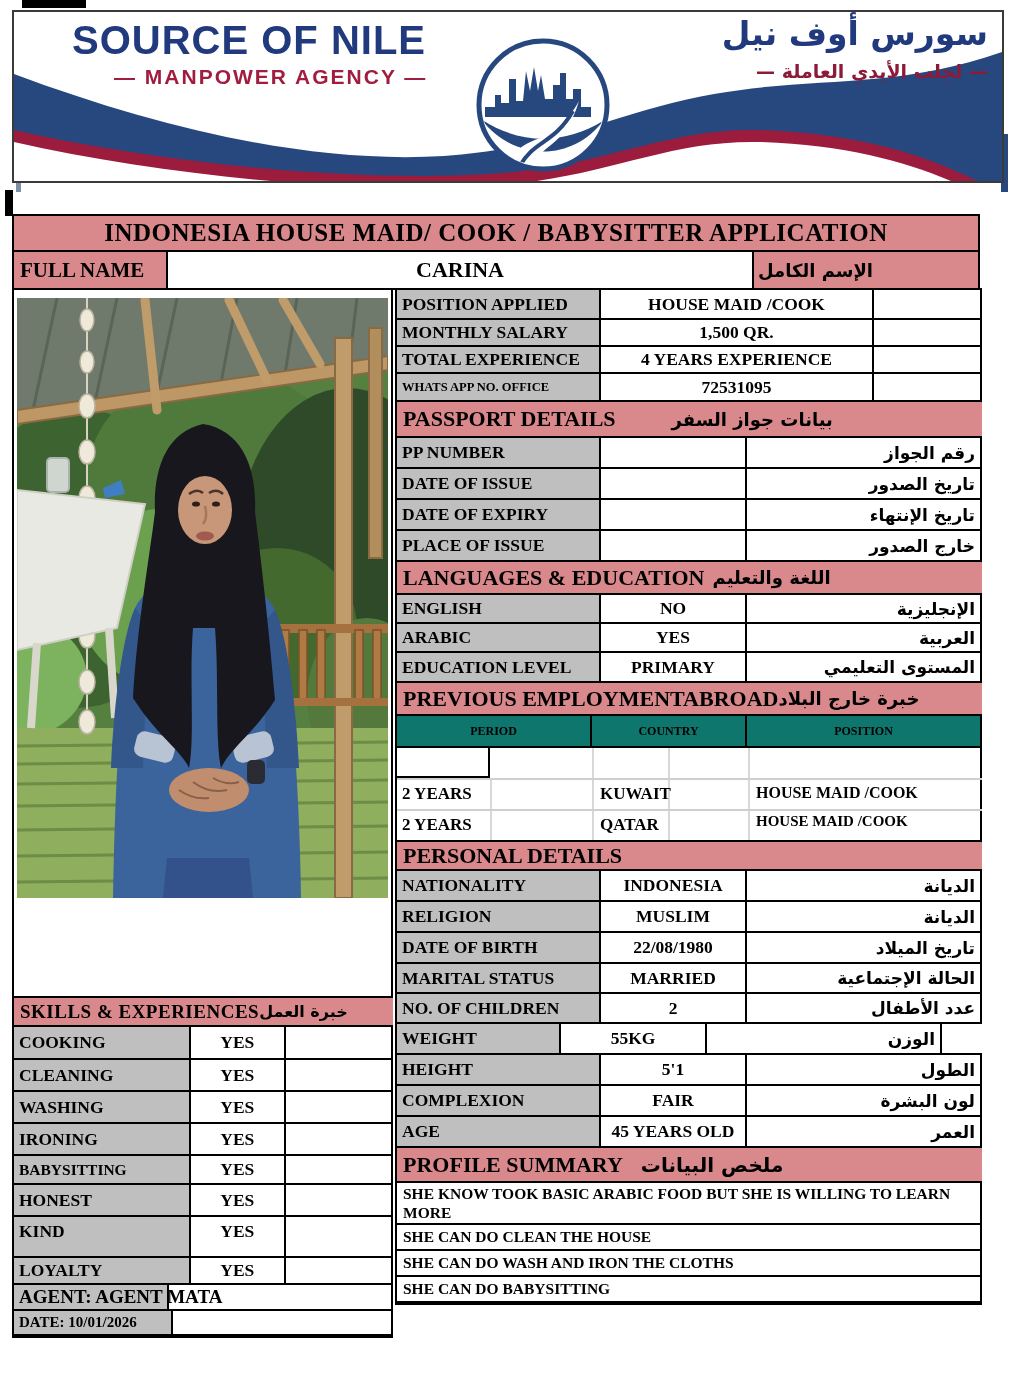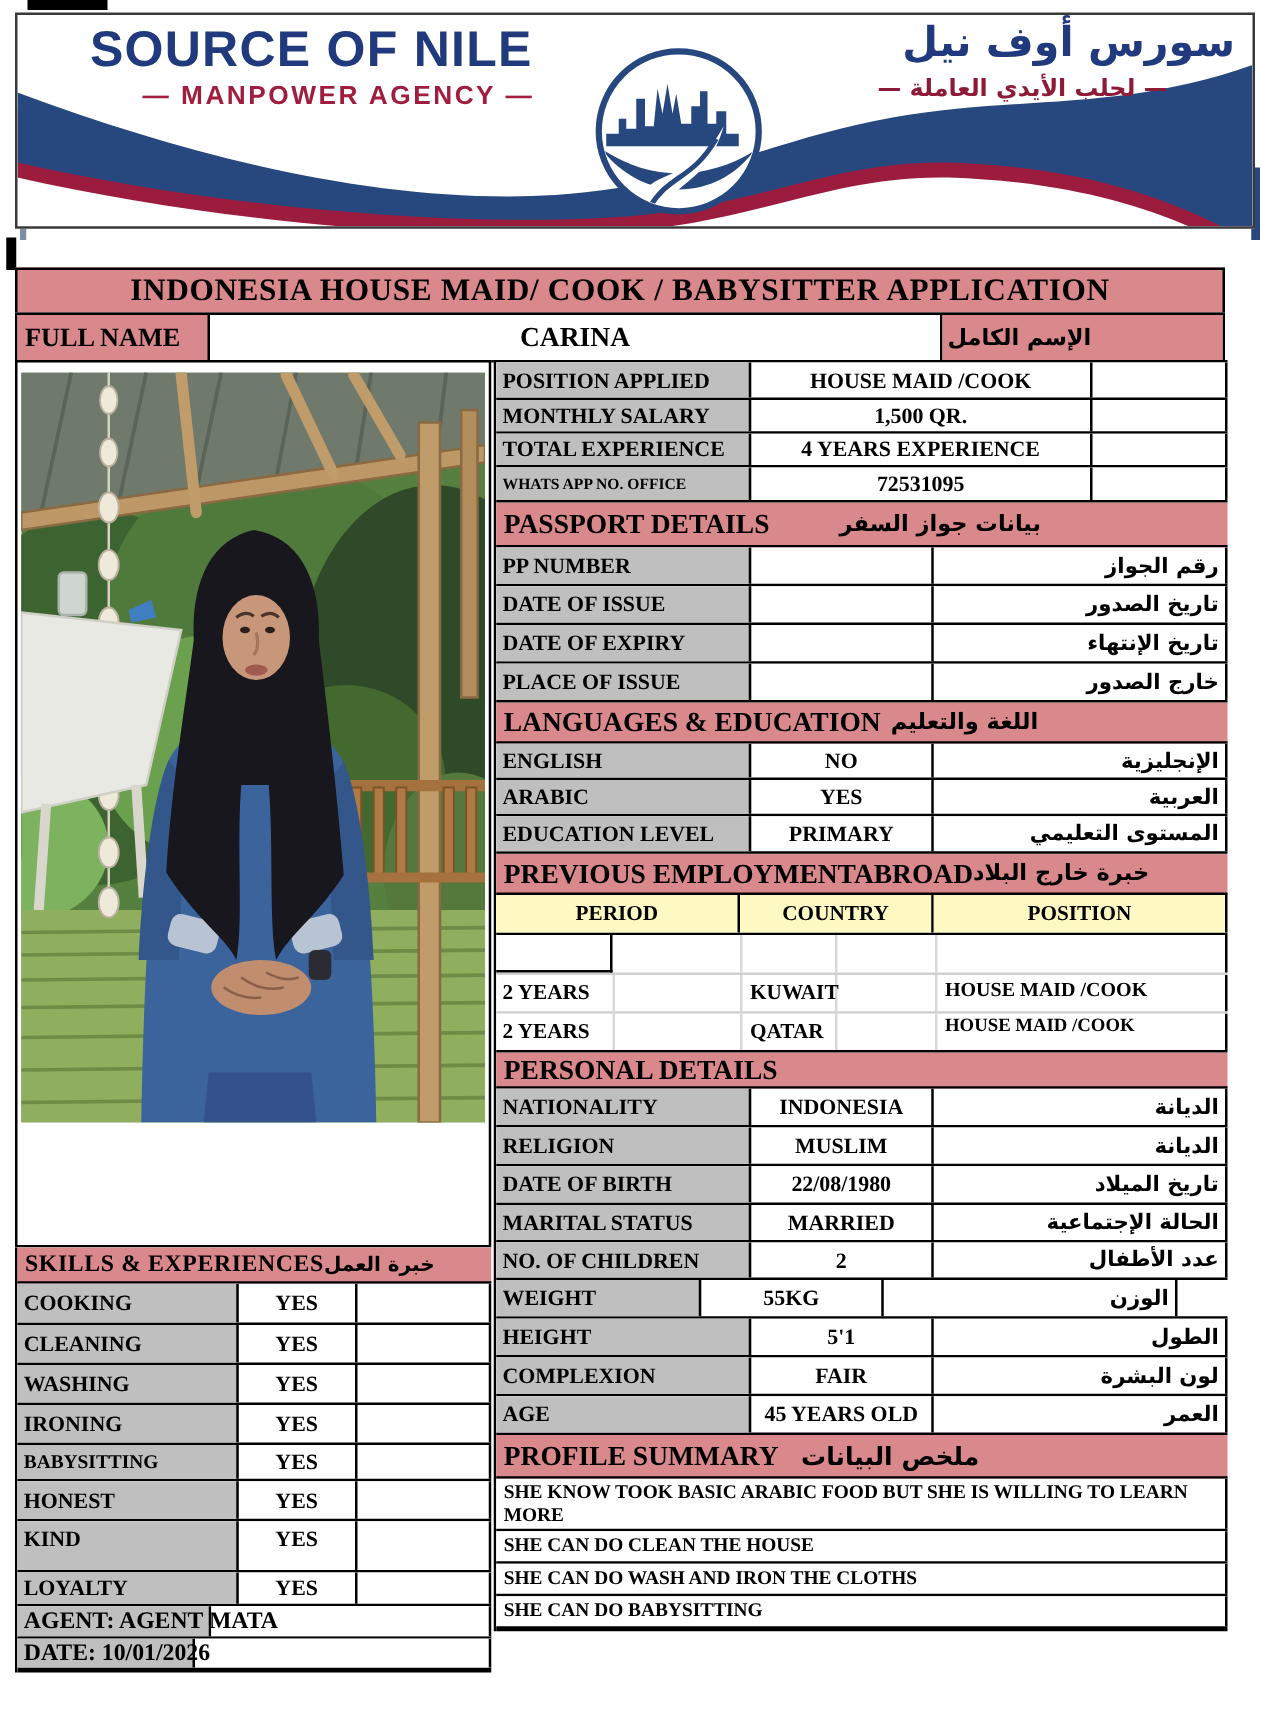--- a/index.html
+++ b/index.html
@@ -7,21 +7,21 @@
         font-family:"Liberation Serif",serif;color:#000;}
   
   .hdrbox{position:absolute;left:12px;top:10px;width:992px;height:173px;background:#fff;
           border:2px solid #3a3a3a;box-sizing:border-box;overflow:hidden;}
   .agency-en{position:absolute;left:58px;top:6px;font-family:"Liberation Sans",sans-serif;
              font-weight:bold;font-size:40px;letter-spacing:1px;color:#203a7d;}
   .agency-en-sub{position:absolute;left:100px;top:53px;font-family:"Liberation Sans",sans-serif;
              font-weight:bold;font-size:21px;letter-spacing:2px;color:#a01d3f;}
   .agency-ar{position:absolute;right:14px;top:2px;width:360px;text-align:right;direction:rtl;
              font-family:"DejaVu Sans",sans-serif;font-weight:bold;font-size:33px;color:#203a7d;}
-  .agency-ar-sub{position:absolute;right:14px;top:48px;width:340px;text-align:center;direction:rtl;
+  .agency-ar-sub{position:absolute;right:14px;top:48px;width:340px;text-align:right;direction:rtl;
              font-family:"DejaVu Sans",sans-serif;font-weight:bold;font-size:19px;color:#8d1b38;}
   .wave{position:absolute;left:0;top:0;width:988px;height:169px;}
   .emblem{position:absolute;left:462px;top:26px;width:134px;height:134px;}
   .corner-strip{position:absolute;left:22px;top:0;width:64px;height:8px;background:#000;}
   .side-tick-gray{position:absolute;left:16px;top:166px;width:5px;height:26px;background:#7d8fa6;}
   .side-tick-black{position:absolute;left:5px;top:190px;width:8px;height:26px;background:#000;}
   .right-sliver{position:absolute;left:1001px;top:134px;width:7px;height:58px;background:#27477f;}
   
   .title-row{position:absolute;left:12px;top:214px;width:968px;height:38px;background:#d9898b;
              border:2px solid #000;box-sizing:border-box;display:flex;align-items:center;justify-content:center;
@@ -48,21 +48,21 @@
         font-weight:bold;font-size:17.5px;overflow:visible;}
   .lab{background:#bfbfbf;padding-left:5px;}
   .val{justify-content:center;text-align:center;}
   .arc{justify-content:flex-end;padding-right:5px;font-size:17px;font-family:"DejaVu Sans",sans-serif;}
   .arc span{direction:rtl;unicode-bidi:embed;white-space:nowrap;}
   .small-lab{font-size:12.5px;}
   .hdr-row{display:flex;align-items:center;border-bottom:2px solid #000;box-sizing:border-box;
            background:#d9898b;padding-left:6px;font-weight:bold;}
   .hdr-en{font-size:22px;}
   .hdr-ar{font-size:18px;font-family:"DejaVu Sans",sans-serif;direction:rtl;unicode-bidi:embed;}
-  .emp-cell{background:#fef9c3;justify-content:center;font-size:17px;}
+  .emp-cell{background:#0f766e;justify-content:center;font-size:12px;}
   .faint{border-bottom:2px solid #cfcfcf;}
   .vline{position:absolute;top:0;bottom:0;width:2px;background:#d8d8d8;}
   .sum-cell{border-right:2px solid #000;box-sizing:border-box;display:flex;align-items:center;
             width:585px;padding:2px 6px;font-weight:bold;font-size:15.5px;line-height:1.25;}
   .sk-lab{width:178px;}
   .sk-yes{width:95px;}
   .sk-blank{width:106px;border-right:2px solid #000;}
   .nowrap{white-space:nowrap;z-index:3;}
 </style>
 </head>
@@ -480,20 +480,20 @@
       <div class="sk-blank"></div>
     </div>
 
     <div class="row" style="height:26px">
       <div class="cell lab" style="width:155px;font-size:19px">
         <span class="nowrap">AGENT:  AGENT MATA</span>
       </div>
       <div style="flex:1;border-right:2px solid #000;box-sizing:border-box;background:#fff"></div>
     </div>
     <div class="row" style="height:27px;border-bottom-width:4px">
-      <div class="cell lab" style="width:142px;font-size:19px">
+      <div class="cell lab" style="width:159px;font-size:15px">
         <span class="nowrap">DATE: 10/01/2026</span>
       </div>
       <div style="flex:1;border-right:2px solid #000;box-sizing:border-box;background:#fff"></div>
     </div>
   </div>
 
 </div>
 
 </body></html>

